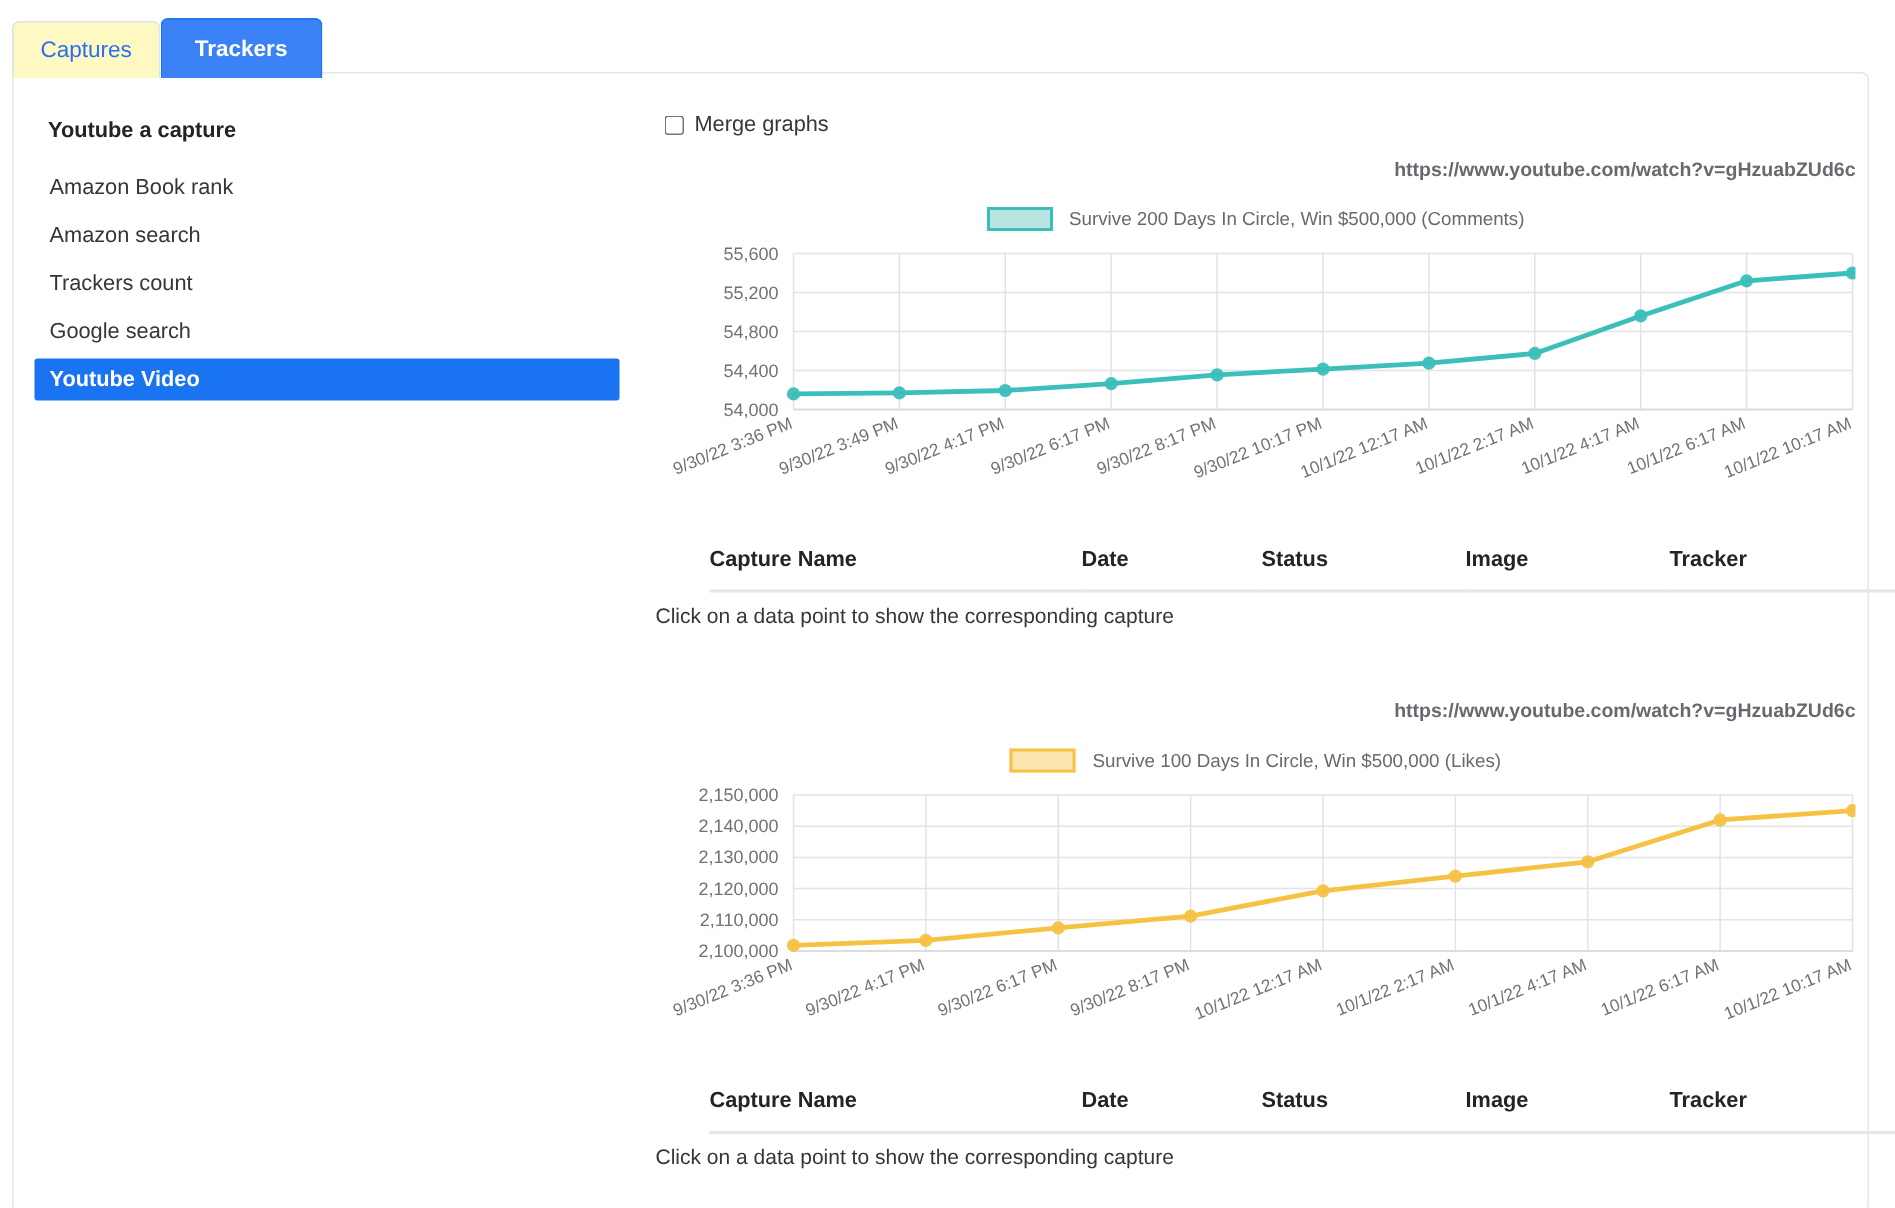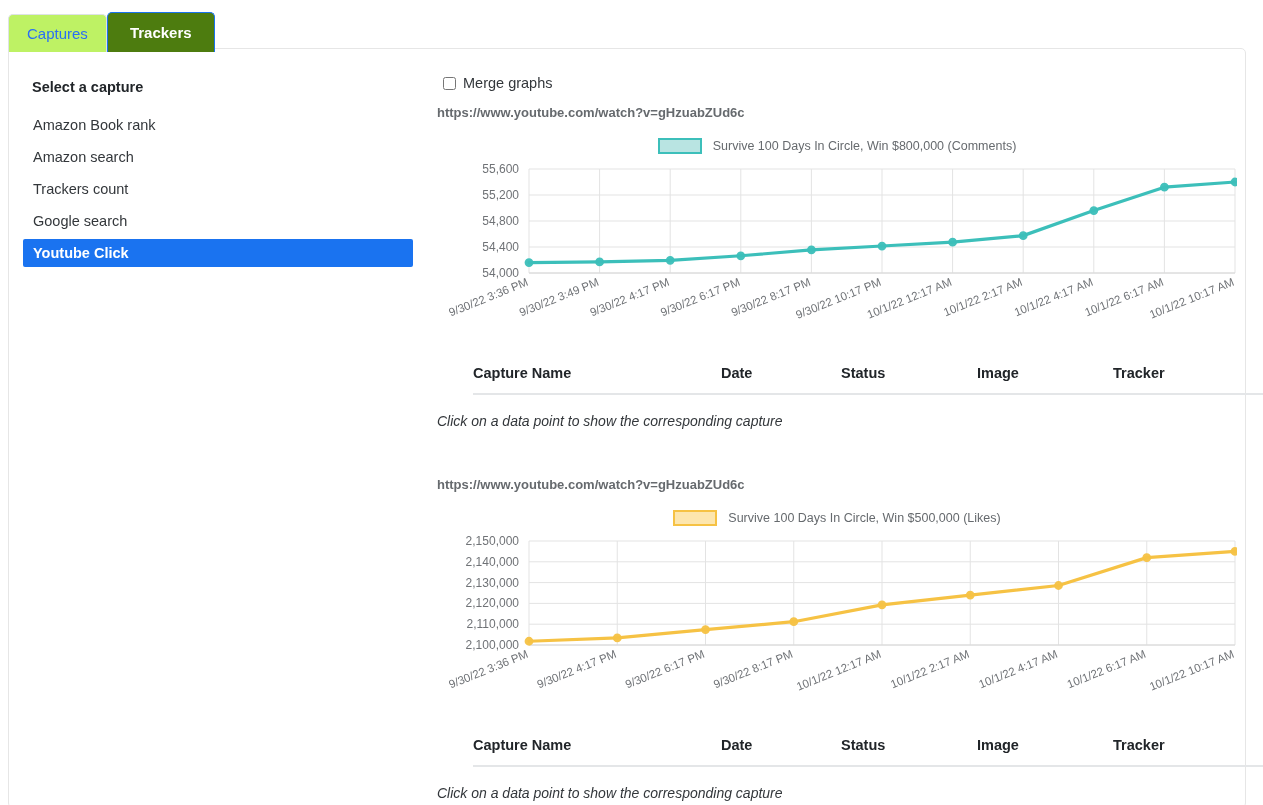--- a/index.html
+++ b/index.html
@@ -21,27 +21,27 @@
     gap: 0;
     z-index: 3;
   }
   .tab {
     font-size: 15px;
     line-height: 1;
     padding: 11px 18px 11px 18px;
     border: 1px solid #dee2e6;
     border-bottom: none;
     border-radius: 5px 5px 0 0;
-    background: #bef264;
+    background: #fef9c3;
     color: #2a6ef5;
     cursor: pointer;
     white-space: nowrap;
   }
   .tab.active {
-    background: #4d7c0f;
+    background: #3b82f6;
     color: #ffffff;
     font-weight: bold;
     border-color: #1a73f0;
     padding: 12px 22px;
   }
 
   
   .panel {
     position: absolute;
     left: 8px; top: 48px;
@@ -94,21 +94,21 @@
     gap: 7px;
     margin-left: 6px;
     margin-bottom: 10px;
   }
   .merge-row input[type=checkbox] { margin: 0; width: 13px; height: 13px; cursor: pointer; }
   .merge-label { font-size: 14.5px; color: #33373b; cursor: pointer; }
 
   
   .chart-block { position: relative; margin-top: 14px; }
   .chart-title {
-    text-align: left;
+    text-align: right;
     font-size: 13px;
     font-weight: bold;
     color: #666a6e;
     margin-bottom: 18px;
   }
   .legend {
     display: flex;
     align-items: center;
     justify-content: center;
     gap: 11px;
@@ -149,72 +149,71 @@
   .cap-table th {
     text-align: left;
     font-size: 14.5px;
     font-weight: bold;
     color: #212529;
     padding: 10px 0 12px 0;
     border-bottom: 2px solid #e4e6e8;
   }
   .note {
     font-size: 14px;
-    font-style: italic;
     color: #33373b;
-    padding-top: 18px;
+    padding-top: 7px;
   }
 </style>
 </head>
 <body>
 
 <div class="tabs">
   <div class="tab">
     <span>Captures</span>
   </div>
   <div class="tab active">
     <span>Trackers</span>
   </div>
 </div>
 
 <div class="panel">
 
   <div class="sidebar">
-    <div class="sidebar-title">Select a capture</div>
+    <div class="sidebar-title">Youtube a capture</div>
     <ul class="capture-list">
       <li class="capture-item">
         <span>Amazon Book rank</span>
       </li>
       <li class="capture-item">
         <span>Amazon search</span>
       </li>
       <li class="capture-item">
         <span>Trackers count</span>
       </li>
       <li class="capture-item">
         <span>Google search</span>
       </li>
       <li class="capture-item selected">
-        <span>Youtube Click</span>
+        <span>Youtube Video</span>
       </li>
     </ul>
   </div>
 
   <div class="content">
 
     <div class="merge-row">
       <input type="checkbox" style="">
       <span class="merge-label">Merge graphs</span>
     </div>
 
     <div class="chart-block">
       <div class="chart-title">https://www.youtube.com/watch?v=gHzuabZUd6c</div>
       <div class="legend">
         <span class="legend-swatch"></span>
-        <span class="legend-text">Survive 100 Days In Circle, Win $800,000 (Comments)</span>
+        <span class="legend-text">Survive 200 Days In Circle, Win $500,000 (Comments)</span>
       </div>
       <div class="plot-wrap">
         <svg class="plot-svg" id="svg-chart-0" width="800" height="190" viewBox="0 0 800 190">
             <line x1="92" y1="8" x2="798" y2="8" class="grid-line"></line>
             <text x="82" y="12" class="tick-y">55,600</text>
             <line x1="92" y1="34" x2="798" y2="34" class="grid-line"></line>
             <text x="82" y="38" class="tick-y">55,200</text>
             <line x1="92" y1="60" x2="798" y2="60" class="grid-line"></line>
             <text x="82" y="64" class="tick-y">54,800</text>
             <line x1="92" y1="86" x2="798" y2="86" class="grid-line"></line>

